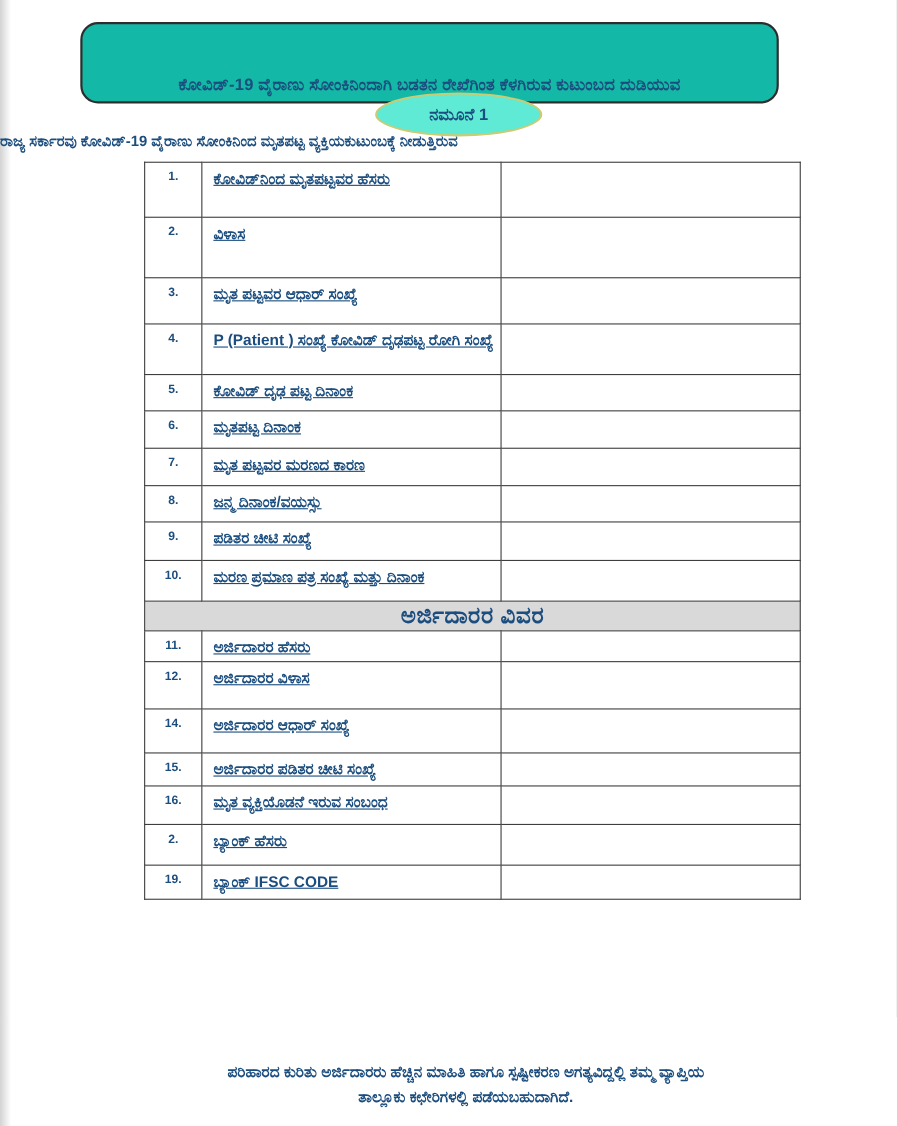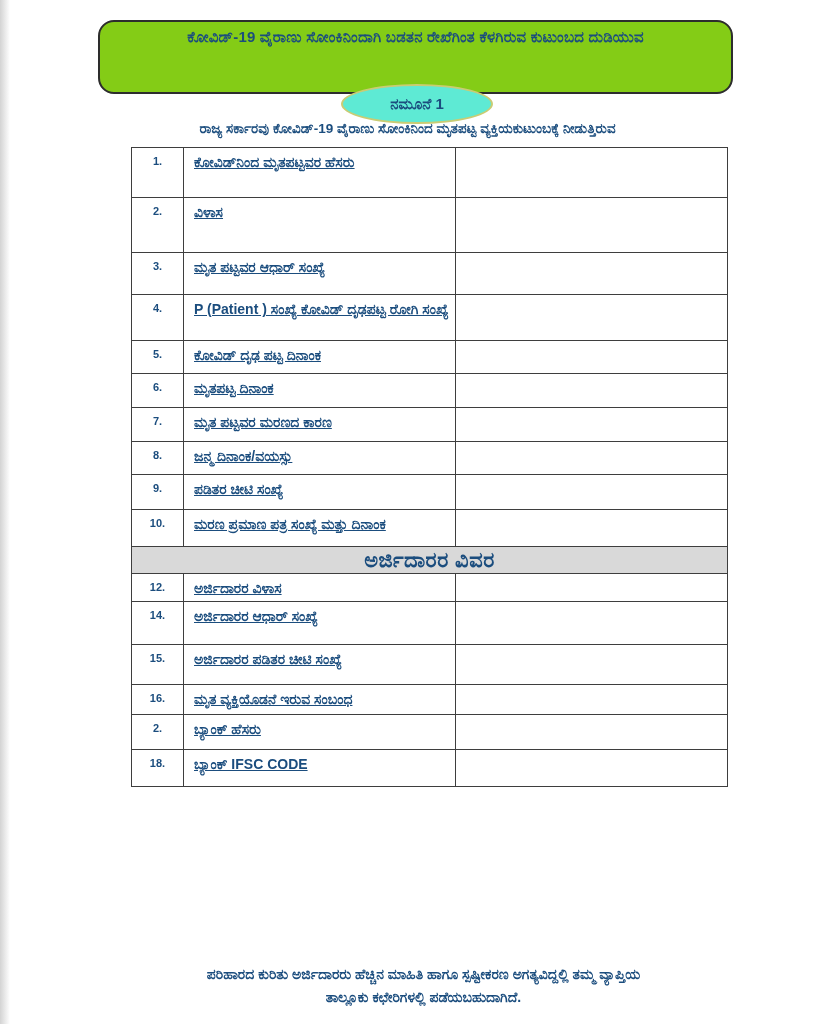--- a/index.html
+++ b/index.html
@@ -18,35 +18,35 @@
     color:var(--navy);
     overflow:hidden;
     margin:0 auto;
   }
   .scan-edge{
     position:absolute;left:0;top:0;width:10px;height:100%;
     background:linear-gradient(to right, rgba(110,110,110,0.30), rgba(255,255,255,0));
     pointer-events:none;
   }
   .title-box{
-    position:absolute;left:98px;top:20px;width:631px;height:70px;
+    position:absolute;left:73px;top:20px;width:631px;height:70px;
     border:2px solid #2d2d2d;border-radius:16px;
-    display:flex;flex-direction:column;justify-content:flex-start;
-    text-align:center;background:#84cc16;
+    display:flex;flex-direction:column;justify-content:flex-end;
+    text-align:center;background:#14b8a6;
   }
   .title-line{font-size:15px;line-height:29px;letter-spacing:0.2px;}
   .badge{
     position:absolute;left:341px;top:84px;width:148px;height:36px;
     background:#5eead4;border:2px solid var(--ring);border-radius:50%;
     display:flex;align-items:center;justify-content:center;
     font-size:15px;z-index:3;
   }
   .subtitle{
     position:absolute;top:121px;left:0;width:100%;
-    text-align:center;font-size:13.5px;
+    text-align:left;font-size:13.5px;
   }
   table.form{
     position:absolute;top:147px;left:131px;width:596px;
     border-collapse:collapse;table-layout:fixed;
     background:#fff;
   }
   table.form td{
     border:1px solid var(--border);
     overflow:hidden;
   }
@@ -160,20 +160,25 @@
         </tr>
         <tr>
           <td class="cell-no">10.</td>
           <td class="cell-label">ಮರಣ ಪ್ರಮಾಣ ಪತ್ರ ಸಂಖ್ಯೆ ಮತ್ತು ದಿನಾಂಕ</td>
           <td class="cell-value"></td>
         </tr>
         <tr>
           <td colspan="3" class="section-header">ಅರ್ಜಿದಾರರ ವಿವರ</td>
         </tr>
         <tr>
+          <td class="cell-no">11.</td>
+          <td class="cell-label">ಅರ್ಜಿದಾರರ ಹೆಸರು</td>
+          <td class="cell-value"></td>
+        </tr>
+        <tr>
           <td class="cell-no">12.</td>
           <td class="cell-label">ಅರ್ಜಿದಾರರ ವಿಳಾಸ</td>
           <td class="cell-value"></td>
         </tr>
         <tr>
           <td class="cell-no">14.</td>
           <td class="cell-label">ಅರ್ಜಿದಾರರ ಆಧಾರ್ ಸಂಖ್ಯೆ</td>
           <td class="cell-value"></td>
         </tr>
         <tr>
@@ -185,21 +190,21 @@
           <td class="cell-no">16.</td>
           <td class="cell-label">ಮೃತ ವ್ಯಕ್ತಿಯೊಡನೆ ಇರುವ ಸಂಬಂಧ</td>
           <td class="cell-value"></td>
         </tr>
         <tr>
           <td class="cell-no">2.</td>
           <td class="cell-label">ಬ್ಯಾಂಕ್ ಹೆಸರು</td>
           <td class="cell-value"></td>
         </tr>
         <tr>
-          <td class="cell-no">18.</td>
+          <td class="cell-no">19.</td>
           <td class="cell-label">ಬ್ಯಾಂಕ್  IFSC CODE</td>
           <td class="cell-value"></td>
         </tr>
       </tbody>
   </table>
 
   <div class="footer">
     <div>ಪರಿಹಾರದ ಕುರಿತು ಅರ್ಜಿದಾರರು ಹೆಚ್ಚಿನ ಮಾಹಿತಿ ಹಾಗೂ ಸ್ಪಷ್ಟೀಕರಣ ಅಗತ್ಯವಿದ್ದಲ್ಲಿ ತಮ್ಮ ವ್ಯಾಪ್ತಿಯ</div>
     <div>ತಾಲ್ಲೂಕು ಕಛೇರಿಗಳಲ್ಲಿ ಪಡೆಯಬಹುದಾಗಿದೆ.</div>
   </div>

